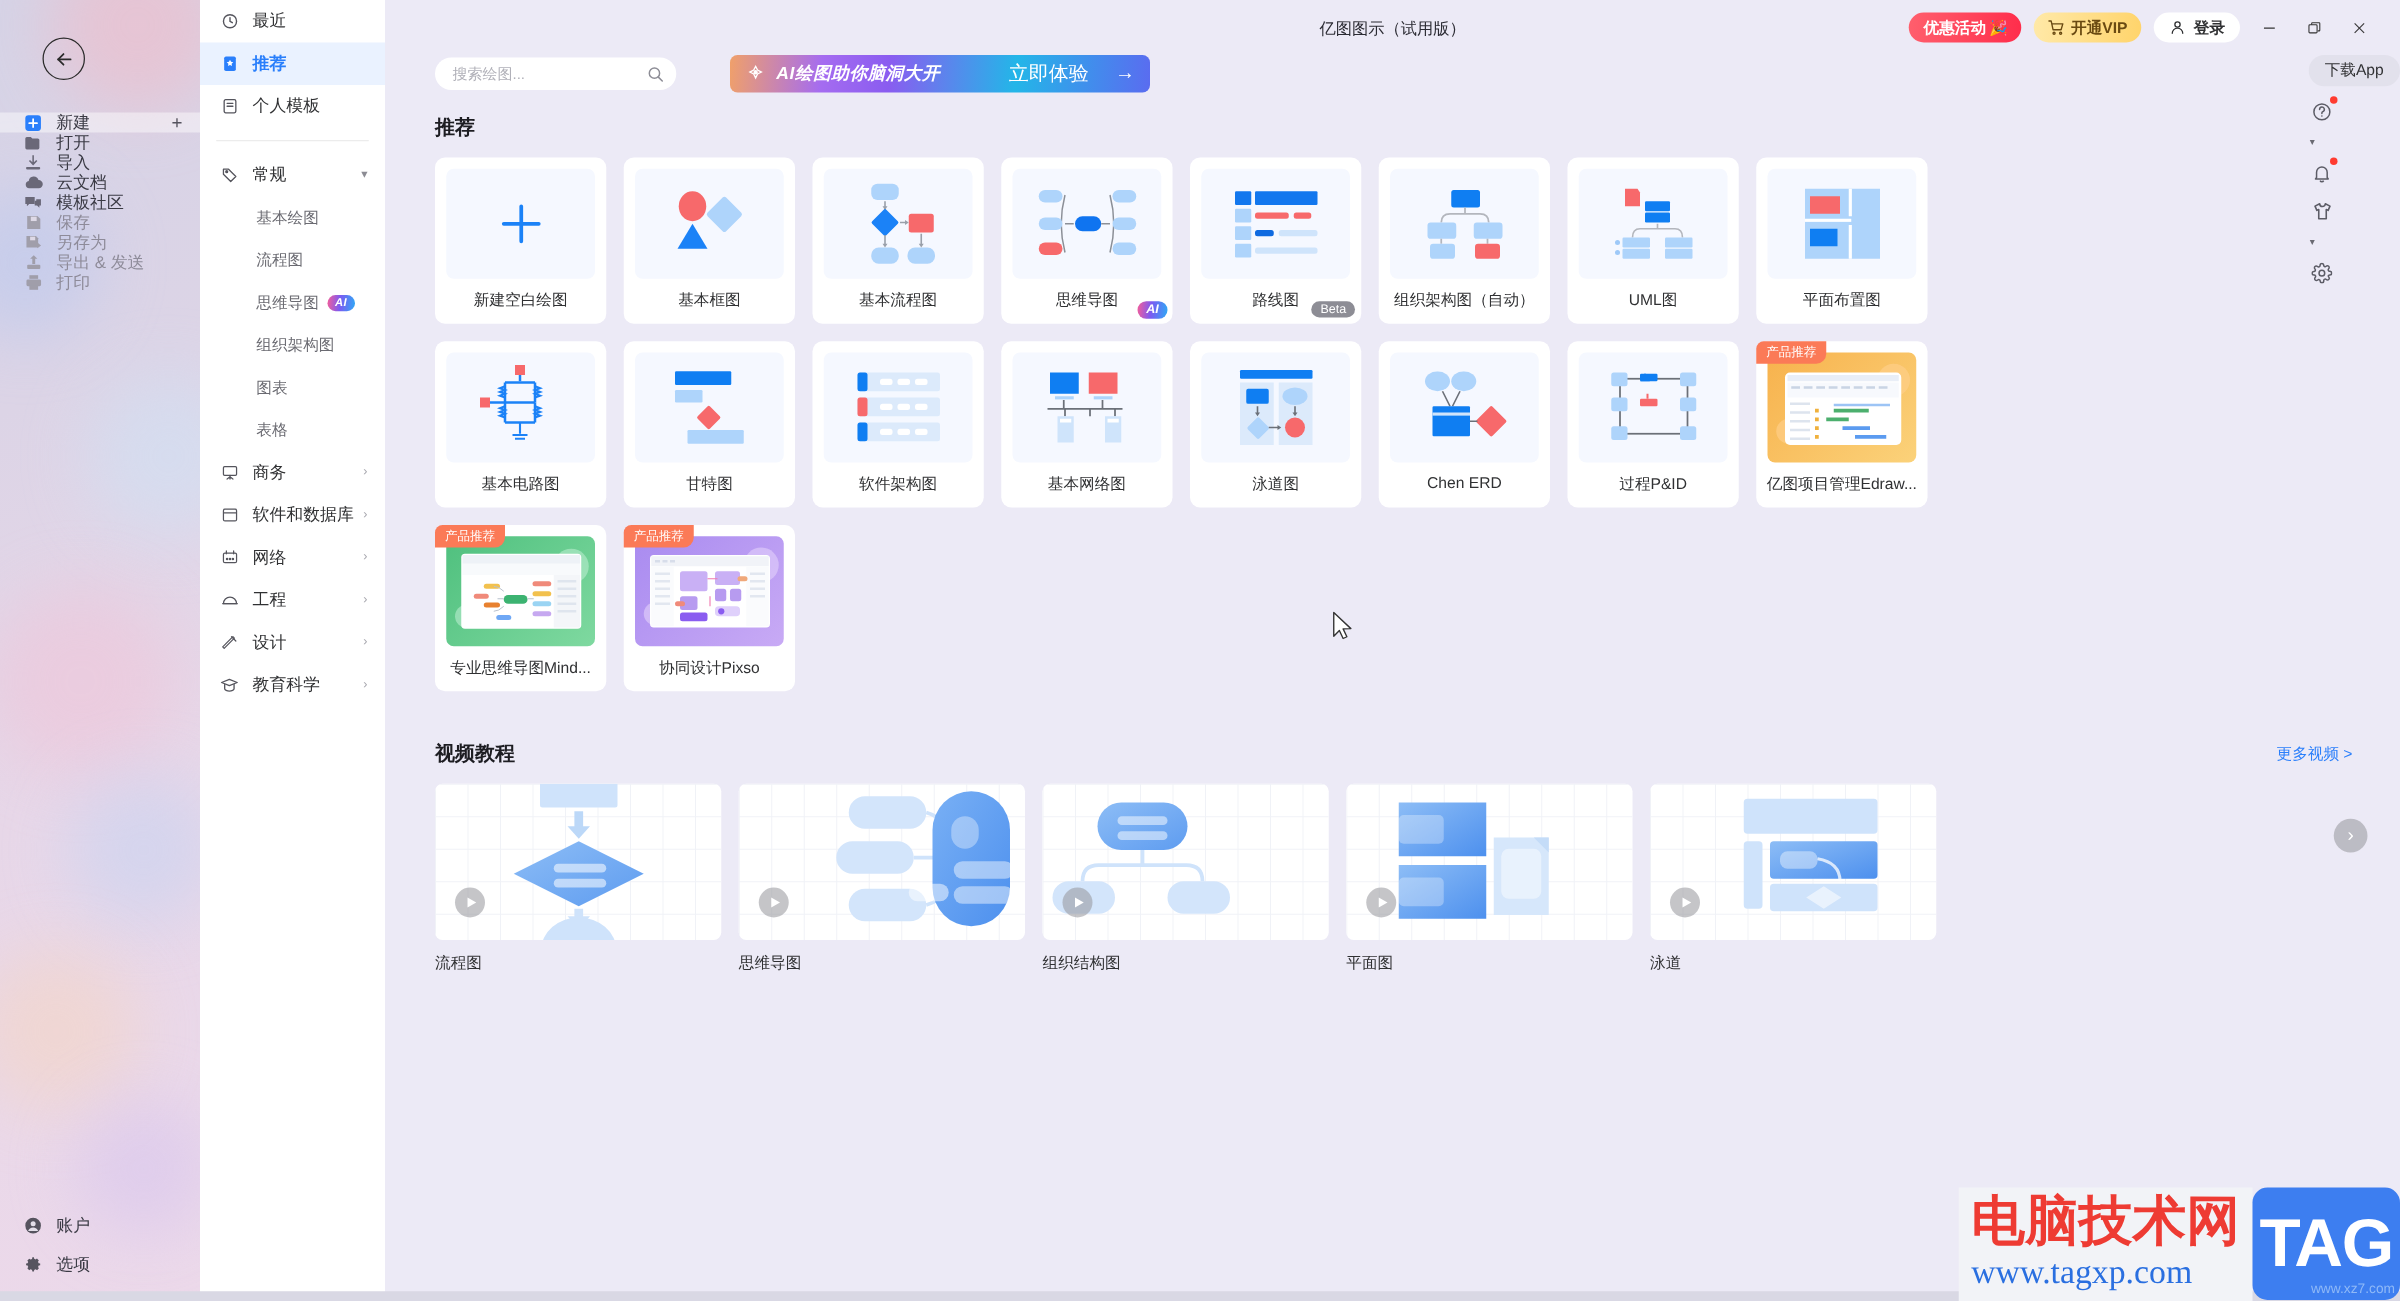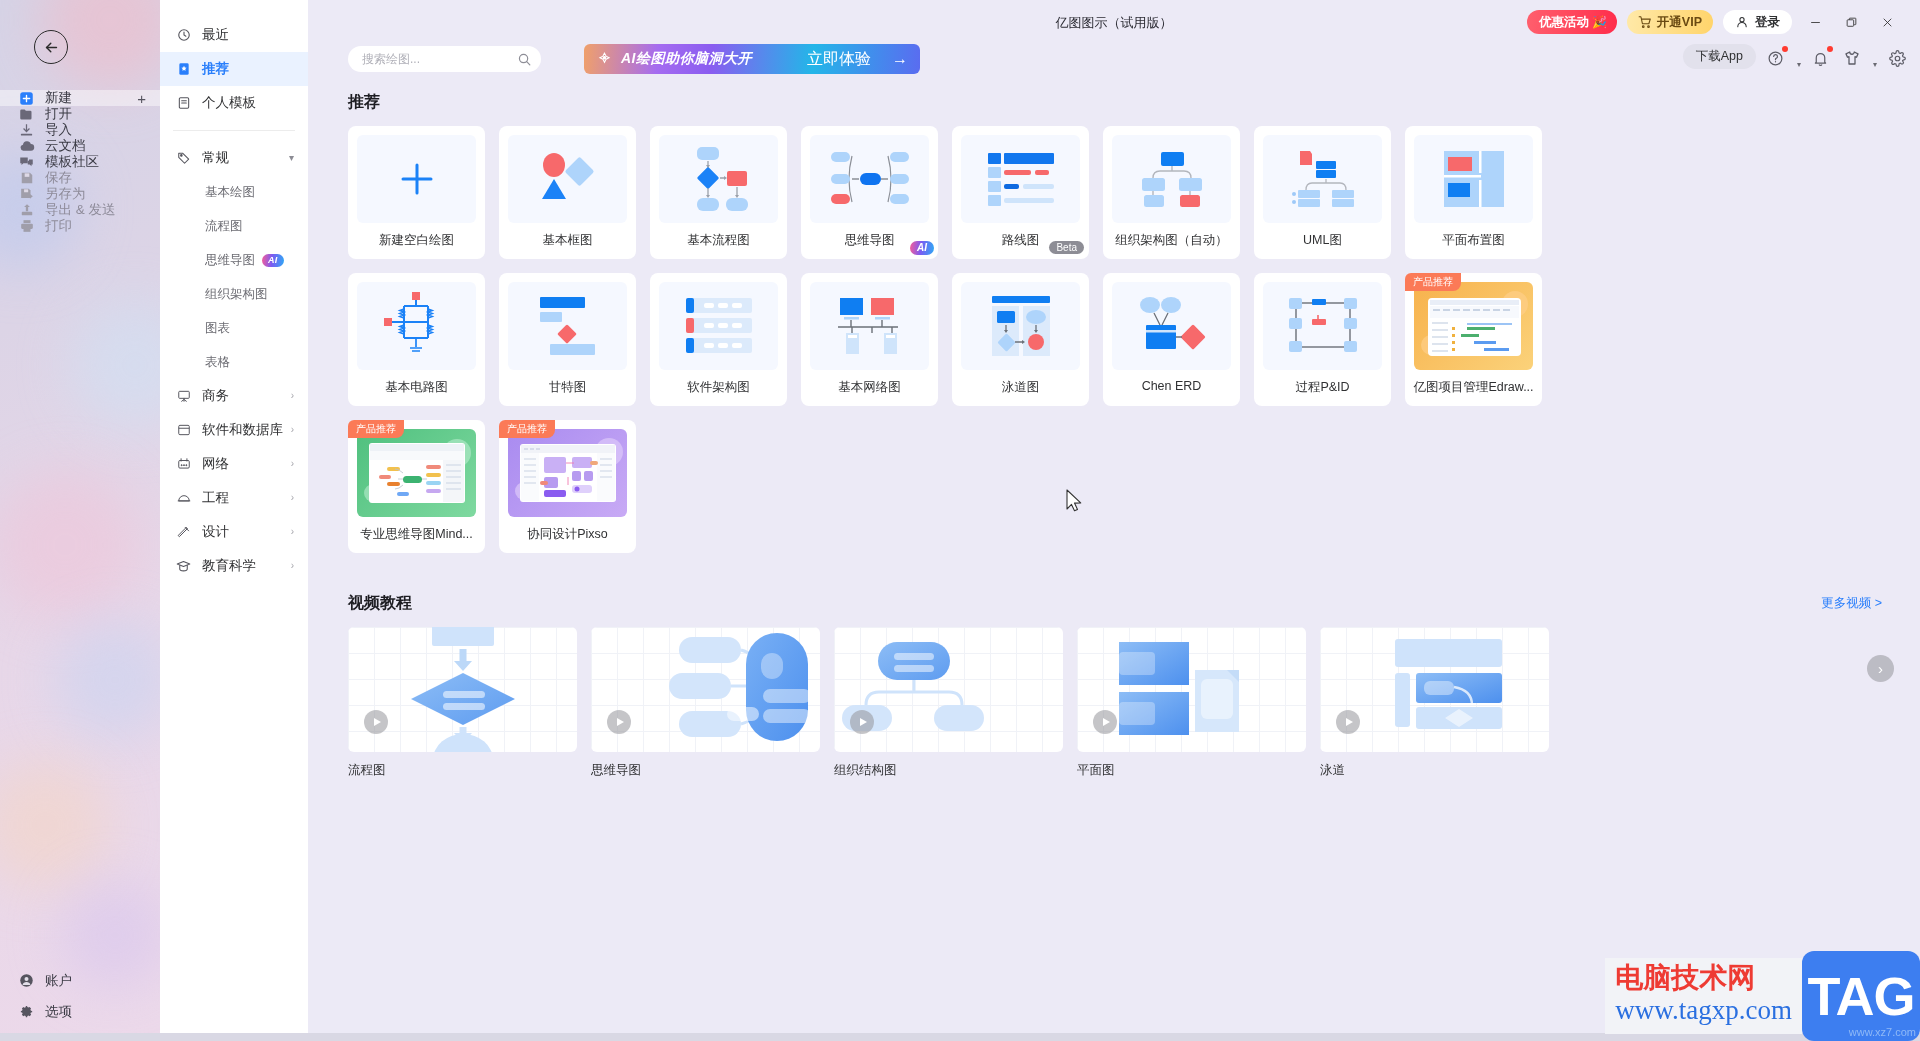--- a/index.html
+++ b/index.html
@@ -41,21 +41,21 @@
   }
   .bs-item.new { background:rgba(255,255,255,.45); }
   .bs-item.disabled { color:#8e8b99; }
   .bs-item .ico { width:17px; height:17px; display:flex; align-items:center; justify-content:center; flex:0 0 17px;}
   .bs-item .plus-right { position:absolute; right:14px; font-size:15px; color:#55535e; line-height:1;}
   .bs-bottom { position:absolute; left:0; right:0; bottom:14px; }
   .bs-bottom .bs-item { height:31px; }
 
   
   .catpanel {
-    width:148px; flex:0 0 148px; background:#fff; height:1041px; padding-top:18px;
+    width:148px; flex:0 0 148px; background:#fff; height:1041px; 
     position:relative;
   }
   .cat-item {
     height:34px; display:flex; align-items:center; gap:11px; padding:0 14px 0 16px;
     font-size:13.5px; color:#303133; cursor:pointer; position:relative;
   }
   .cat-item.active { background:#eaf2ff; color:#2a7ffb; font-weight:bold; }
   .cat-item .ico { width:15px;height:15px;display:flex;align-items:center;justify-content:center;flex:0 0 15px;}
   .cat-div { height:1px; background:#ececec; margin:10px 13px; }
   .cat-sub {
@@ -110,21 +110,21 @@
   .search-box input::placeholder { color:#b0b0b8; }
 
   .ai-banner {
     position:absolute; left:276px; top:-2px; width:336px; height:30px; border-radius:6px;
     background:linear-gradient(95deg,#f0a06a 0%, #a56cf0 22%, #8a5cf0 38%, #23b6e8 68%, #5a6cf0 100%);
     display:flex; align-items:center; padding:0 12px 0 12px; cursor:pointer; gap:8px;
   }
   .ai-banner .blabel { color:#fff; font-size:14px; font-weight:bold; font-style:italic; letter-spacing:.5px;}
   .ai-banner .bcta { color:#fff; font-size:16px; margin-left:auto; display:flex; align-items:center; gap:21px;}
 
-  .tr-right { position:absolute; right:12px; top:-2px; display:flex; align-items:flex-end; gap:9px;}
+  .tr-right { position:absolute; right:0; top:-2px; display:flex; align-items:flex-start; gap:9px;flex-direction:column;}
   .dl-app {
     height:25px; border-radius:13px; background:#e2e1ec; color:#303133;
     font-size:12.5px; display:flex; align-items:center; padding:0 13px; cursor:pointer;
   }
   .ic-btn { position:relative; width:22px; height:22px; display:flex; align-items:center; justify-content:center; cursor:pointer; color:#5c5c66;}
   .reddot { position:absolute; right:-1px; top:-1px; width:6px;height:6px;border-radius:50%;background:#ff3b30;}
   .caret { font-size:8px; color:#6a6a72; margin-left:1px; cursor:pointer;}
 
   .content { position:absolute; left:0; right:0; top:92px; bottom:0; padding:0 0 0 40px; overflow:hidden;}
   .sec-title { font-size:16px; font-weight:bold; color:#1d1d22; margin-bottom:13px; }
@@ -182,21 +182,21 @@
   .next-arrow {
     position:absolute; right:26px; top:62px; width:27px; height:27px; border-radius:50%;
     background:rgba(150,150,155,.55); display:flex; align-items:center; justify-content:center;
     color:#fff; font-size:15px; cursor:pointer; z-index:5;
   }
   .cursor { position:absolute; left:758px; top:489px; z-index:40; pointer-events:none;}
 
   
   .watermark { position:absolute; right:0px; bottom:0px; display:flex; align-items:center; z-index:50;}
   .wm-text { background:#f2f3f7; padding:6px 10px 8px; display:flex; flex-direction:column; }
-  .wm-cn { color:#ee3b33; font-size:28px; font-weight:bold; line-height:1; font-family:"DejaVu Sans", sans-serif;}
+  .wm-cn { color:#ee3b33; font-size:43px; font-weight:bold; line-height:1; font-family:"DejaVu Sans", sans-serif;}
   .wm-url { color:#2a6fe0; font-size:27px; line-height:1.2; font-family:"Liberation Serif", serif; margin-top:2px;}
   .wm-tag {
     width:118px; height:90px; background:#3d7ef0; border-radius:12px; color:#fff;
     font-size:54px; font-weight:bold; display:flex; align-items:center; justify-content:center;
     letter-spacing:-1px; position:relative; overflow:hidden;
   }
   .wm-sub { position:absolute; right:4px; bottom:3px; font-size:11px; color:#8fb9f7; font-weight:normal; letter-spacing:0;}
   .statusbar { position:absolute; left:0; right:0; bottom:0; height:8px; background:#d9d8e4;}
   svg { display:block; }
 </style>

